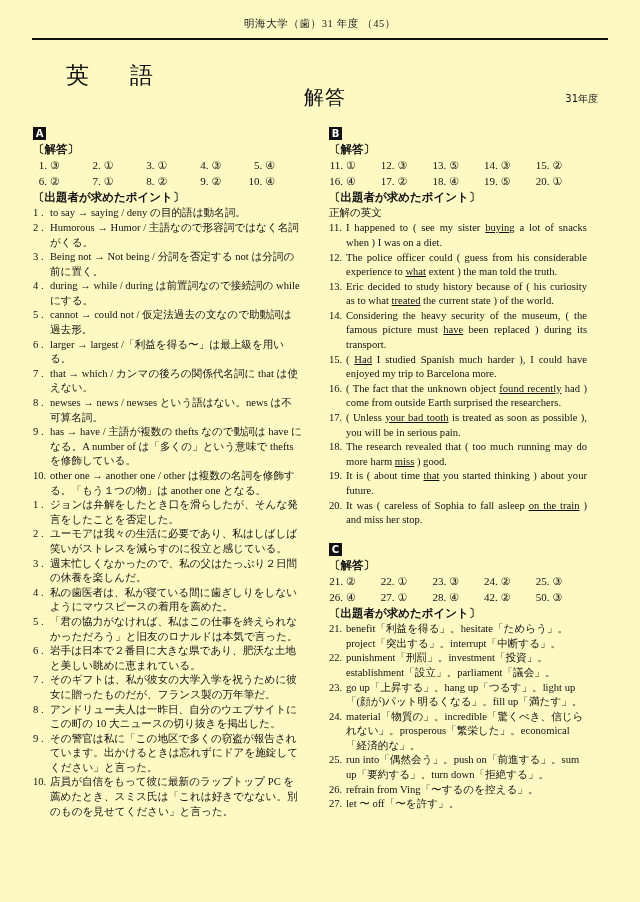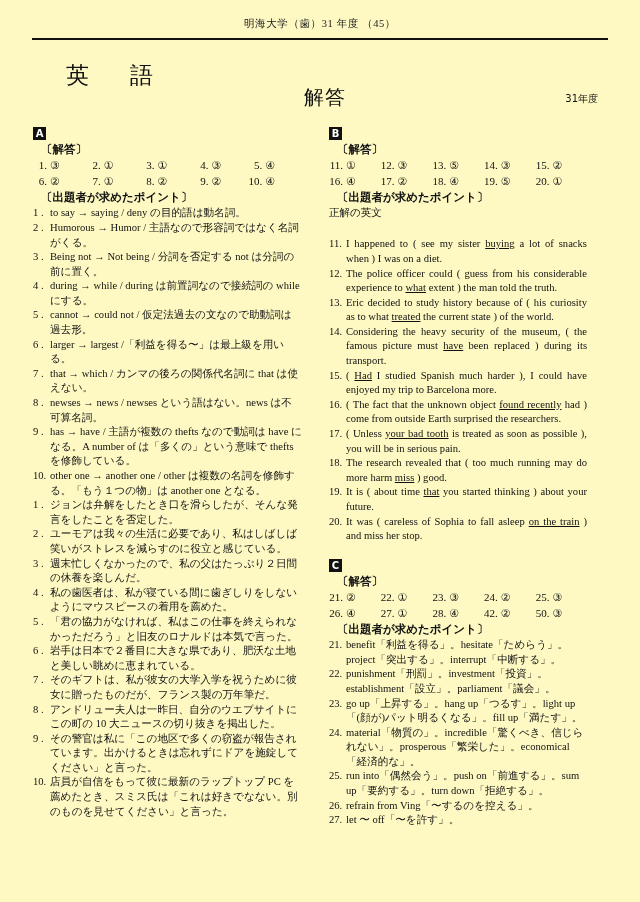--- a/index.html
+++ b/index.html
@@ -103,26 +103,26 @@
     margin: 4px 0 1px 0;
     vertical-align: middle;
   }
 
   
   .bracket-head {
     font-family: "DejaVu Sans", "Liberation Sans", sans-serif;
     font-weight: bold;
     font-size: 11.5px;
     letter-spacing: 0px;
-    margin: 1px 0 1px 8px;
+    margin: 1px 0 1px 0;
     color: #111;
   }
   .plain-head {
     font-size: 10.5px;
-    margin: 1px 0 17px 0;
+    margin: 1px 0 1px 0;
     color: #111;
     font-family: "DejaVu Serif", "Liberation Serif", serif;
   }
 
   
   .ans-row {
     display: flex;
     font-size: 11px;
     line-height: 15.5px;
     font-family: "Liberation Serif", "DejaVu Serif", serif;

